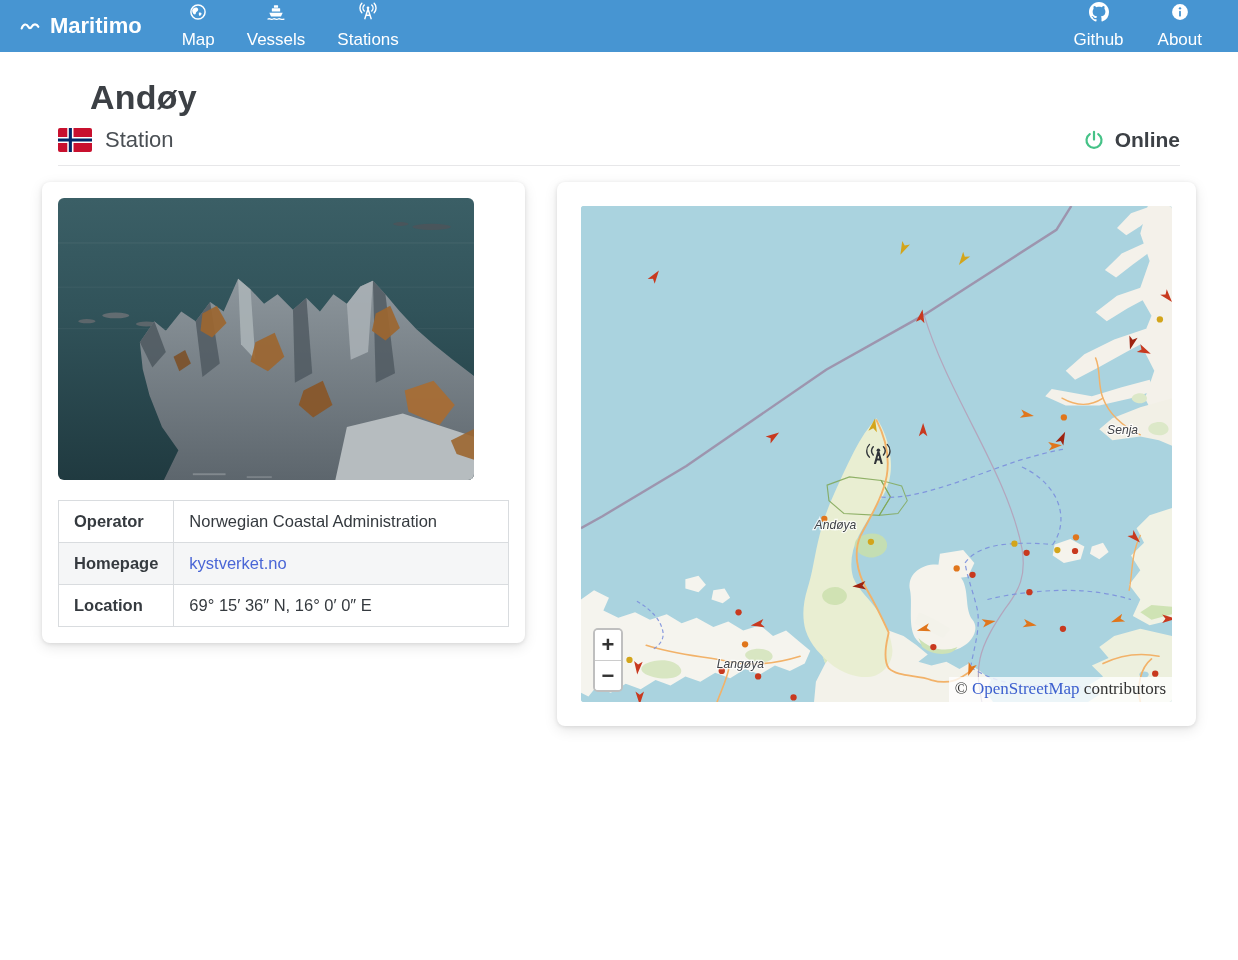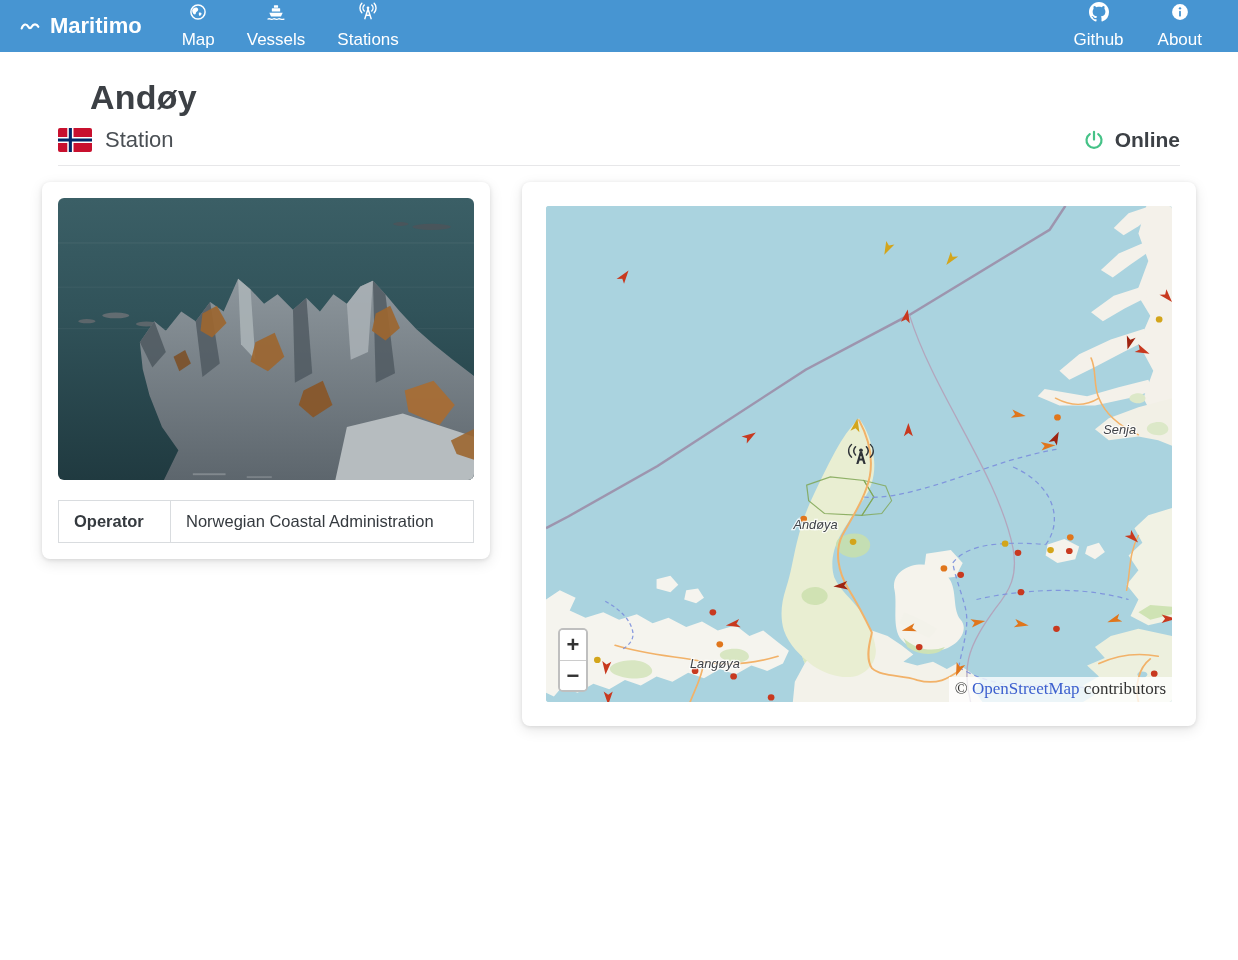--- a/index.html
+++ b/index.html
@@ -28,21 +28,21 @@
   .header-row { display:flex; align-items:center; justify-content:space-between;
     margin-top:10px; padding-bottom:12px; border-bottom:1px solid #e7e7e9;gap:24px; }
   .subtitle-group { display:flex; align-items:center; gap:13px; }
   .flag { width:34px; height:24px; border-radius:2px; overflow:hidden; display:block; }
   .subtitle { font-size:22px; color:#4a4f54; }
   .status { display:flex; align-items:center; gap:10px; font-size:21px; font-weight:700; color:#3c4045; }
   .power-icon { width:22px; height:22px; display:inline-flex; }
 
   .cards-row { display:flex; gap:32px; margin-top:16px; align-items:flex-start; }
   .card { background:#fff; border-radius:8px; box-shadow:0 1px 4px rgba(0,0,0,.10), 0 4px 14px rgba(0,0,0,.10); }
-  .card-left { width:448px; padding:16px; }
+  .card-left { width:483px; padding:16px; }
   .card-right { flex:1; padding:24px; }
 
   .photo-wrap { width:416px; height:282px; border-radius:6px; overflow:hidden; display:block; }
   .photo-wrap svg { display:block; width:100%; height:100%; }
 
   table.details { width:100%; border-collapse:collapse; margin-top:20px; font-size:16.5px; color:#353a3f; }
   table.details th, table.details td { border:1px solid #d9dcdf; padding:11px 15px; text-align:left; vertical-align:middle; }
   table.details th { width:112px; font-weight:700; }
   table.details tr:nth-child(even) { background:#f5f6f7; }
   a.homepage-link { color:#4a66d6; text-decoration:none; }
@@ -210,20 +210,30 @@
           <rect x="140" y="286" width="34" height="2" fill="#ffffff" opacity="0.22"></rect>
           <rect x="196" y="289" width="26" height="2" fill="#ffffff" opacity="0.18"></rect>
         </svg>
       </div>
 
       <table class="details">
         <tbody>
           <tr>
             <th>Operator</th>
             <td>Norwegian Coastal Administration</td>
+          </tr>
+          <tr>
+            <th>Homepage</th>
+            <td>
+              <a class="homepage-link" href="#">kystverket.no</a>
+            </td>
+          </tr>
+          <tr>
+            <th>Location</th>
+            <td>69° 15′ 36″ N, 16° 0′ 0″ E</td>
           </tr>
         </tbody>
       </table>
     </div>
 
     <div class="card card-right">
       <div class="map-frame">
         <svg class="mapsvg" viewBox="0 0 634 542" preserveAspectRatio="none">
           <rect width="634" height="542" fill="#aad3df"></rect>
 

